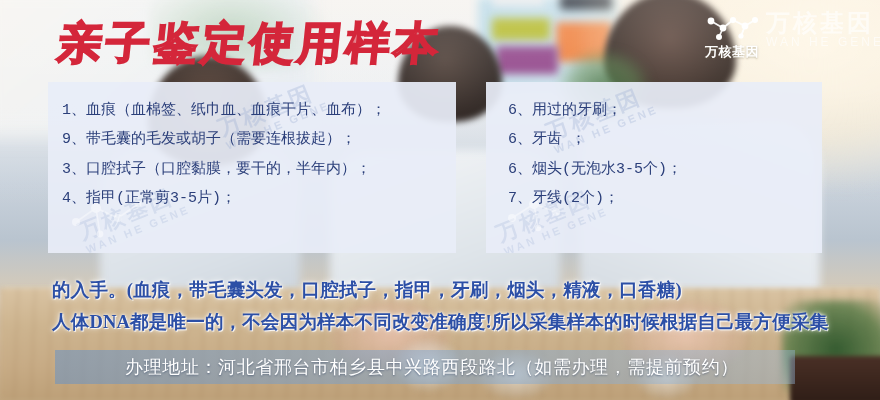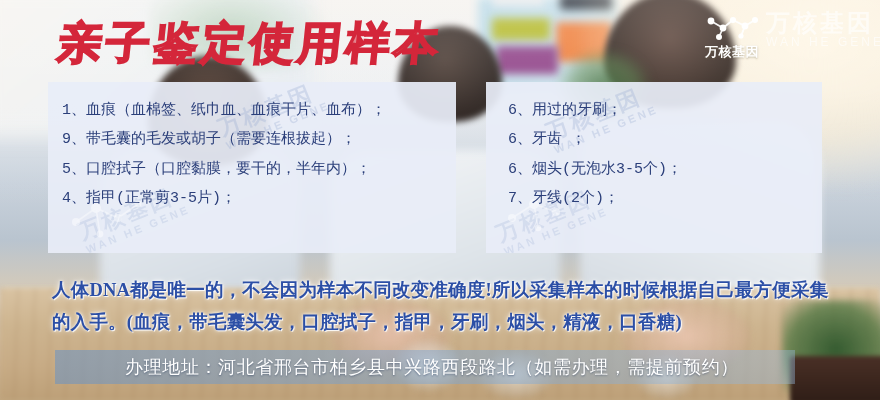--- a/index.html
+++ b/index.html
@@ -290,21 +290,21 @@
       <circle cx="10" cy="36" r="4"></circle>
         <circle cx="30" cy="22" r="5"></circle>
       <circle cx="52" cy="32" r="4"></circle>
         <circle cx="72" cy="18" r="3.4"></circle>
       <circle cx="34" cy="48" r="3.4"></circle>
     </g>
   </svg>
   <ul>
     <li>1、血痕（血棉签、纸巾血、血痕干片、血布）；</li>
     <li>9、带毛囊的毛发或胡子（需要连根拔起）；</li>
-    <li>5、口腔拭子（口腔黏膜，要干的，半年内）；</li>
+    <li>3、口腔拭子（口腔黏膜，要干的，半年内）；</li>
     <li>4、指甲(正常剪3-5片)；</li>
   </ul>
 </div>
 
 <div class="panel panel-right">
   <div class="wm-diag wm-p3">
     <span class="cn">万核基因</span>
     <span class="en">WAN HE GENE</span>
   </div>
   <div class="wm-diag wm-p4">
@@ -326,19 +326,19 @@
   </svg>
   <ul>
     <li>6、用过的牙刷；</li>
     <li>6、牙齿 ；</li>
     <li>6、烟头(无泡水3-5个)；</li>
     <li>7、牙线(2个)；</li>
   </ul>
 </div>
 
 <div class="para">
+  <span class="line">的入手。(血痕，带毛囊头发，口腔拭子，指甲，牙刷，烟头，精液，口香糖)</span>
   <span class="line">人体DNA都是唯一的，不会因为样本不同改变准确度!所以采集样本的时候根据自己最方便采集</span>
-  <span class="line">的入手。(血痕，带毛囊头发，口腔拭子，指甲，牙刷，烟头，精液，口香糖)</span>
 </div>
 
 <div class="addr">
   <span class="addr-text">办理地址：河北省邢台市柏乡县中兴路西段路北（如需办理，需提前预约）</span>
 </div>
 
 </body></html>

